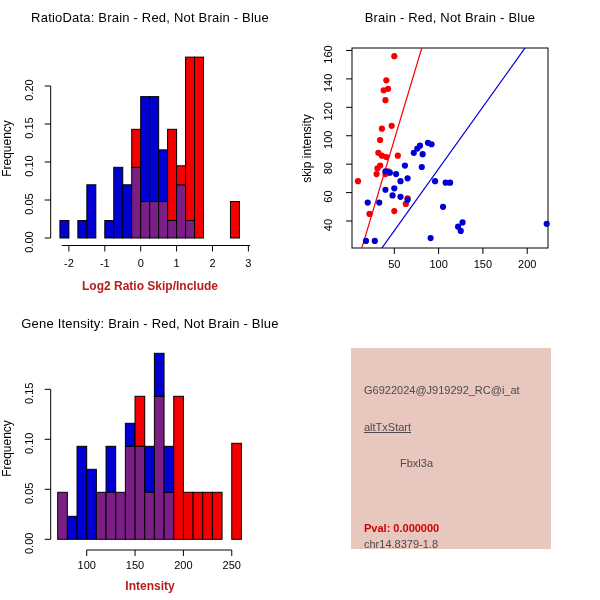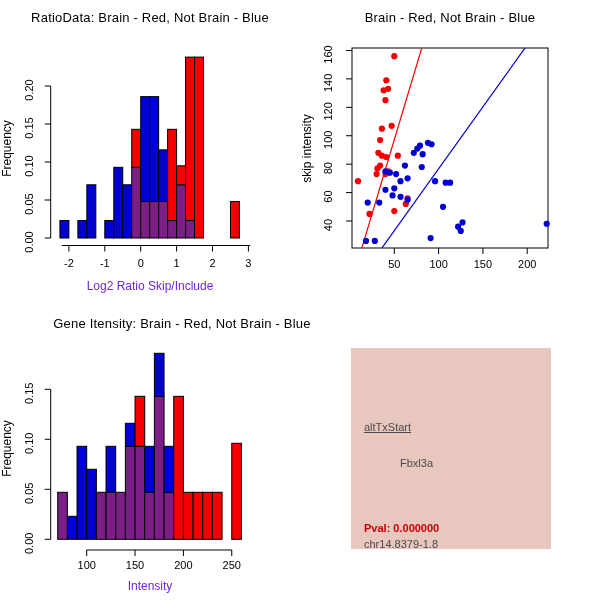--- a/index.html
+++ b/index.html
@@ -6,22 +6,22 @@
   #window{position:relative;width:600px;height:600px;background:#ffffff;overflow:hidden;
           font-family:"Liberation Sans", sans-serif;}
   .panel{position:absolute;width:300px;height:300px;}
   #panel-tl{left:0;top:0;}
   #panel-tr{left:300px;top:0;}
   #panel-bl{left:0;top:300px;}
   #panel-br{left:300px;top:300px;}
   .panel svg{position:absolute;left:0;top:0;}
   .chart-title{position:absolute;top:10px;left:0;width:100%;text-align:center;
                font-size:13px;font-weight:normal;color:#000;letter-spacing:0.2px;}
-  #panel-bl .chart-title{top:16px;padding-left:32px;}
-  .xlabel{position:absolute;top:279px;left:0;width:100%;text-align:center;font-size:12px;color:#6d28d9;}
+  #panel-bl .chart-title{top:16px;}
+  .xlabel{position:absolute;top:279px;left:0;width:100%;text-align:center;font-size:12px;color:#b91c1c;font-weight:bold;}
   .ylabel{position:absolute;left:-53px;top:141px;width:120px;height:15px;text-align:center;
           font-size:12px;color:#000;transform:rotate(-90deg);}
   svg text{font-family:"Liberation Sans", sans-serif;font-size:11px;fill:#000;}
   #info-box{position:absolute;left:51px;top:48px;width:200px;height:201px;}
   .info-line{position:absolute;left:13px;font-size:11px;white-space:nowrap;}
 </style>
 </head>
 <body>
 
 <div id="window">
@@ -231,20 +231,21 @@
           <rect x="231.75" y="143.3" width="9.67" height="96" fill="#f40000"></rect>
         </g>
       </svg>
     <div class="chart-title">Gene Itensity: Brain - Red, Not Brain - Blue</div>
     <div class="xlabel">Intensity</div>
     <div class="ylabel">Frequency</div>
   </div>
 
   <div class="panel" id="panel-br">
     <div id="info-box" style="background: rgb(232, 199, 191);">
+      <div class="info-line" style="top: 36px; color: rgb(74, 74, 74);">G6922024@J919292_RC@i_at</div>
       <div class="info-line" style="top: 73px; color: rgb(74, 74, 74); text-decoration: underline;">altTxStart</div>
       <div class="info-line" style="top: 109px; color: rgb(74, 74, 74); padding-left: 36px;">Fbxl3a</div>
       <div class="info-line" style="top: 147px; color: rgb(74, 74, 74); margin-top: 43px;">chr14.8379-1.8</div>
       <div class="info-line" style="top: 174px; color: rgb(204, 0, 0); font-weight: bold;">Pval: 0.000000</div>
     </div>
   </div>
 
 </div>
 
 </body></html>

